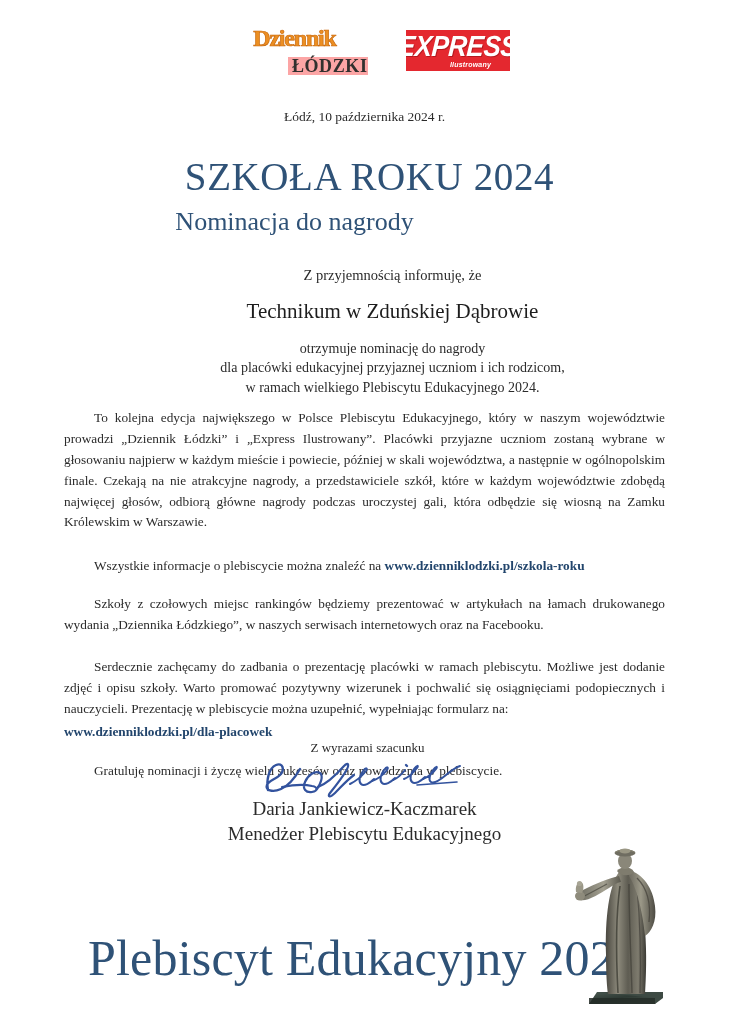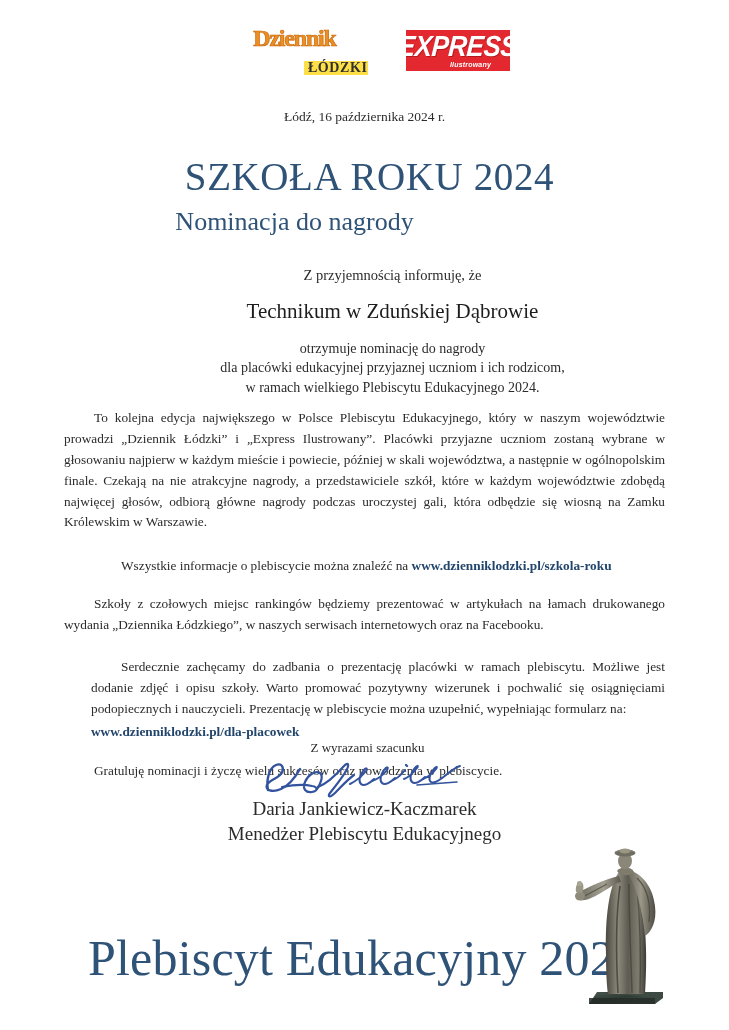--- a/index.html
+++ b/index.html
@@ -55,24 +55,24 @@
     text-align: center;
     padding-left: 2px;
   }
   .logo-dziennik .sub {
     display: block;
     position: absolute;
     right: 0px;
     bottom: -2px;
     font-family: "Liberation Serif", "DejaVu Serif", serif;
     font-weight: 700;
-    font-size: 14px;
+    font-size: 18px;
     letter-spacing: 0.6px;
     color: #32302e;
-    background: #fde047;
+    background: #fca5a5;
     padding-left: 4px;
   }
 
   .logo-express {
     width: 104px;
     height: 41px;
     background: #e4282f;
     position: relative;
     display: flex;
     flex-direction: column;
@@ -173,21 +173,21 @@
   }
   .body-block p {
     margin: 0 0 14px 0;
     font-size: 13.3px;
     line-height: 1.57;
     text-align: justify;
     text-indent: 30px;
     color: #2b2b2b;
     hyphens: none;
   }
-  .body-block p.tight { margin-bottom: 10px; margin-left: 27px; }
+  .body-block p.tight { margin-bottom: 10px; }
 
   .link {
     color: #22456c;
     font-weight: 700;
     text-decoration: none;
     white-space: nowrap;
   }
   .link-line {
     display: block;
     text-indent: 0;
@@ -253,21 +253,21 @@
       <span class="sub">ŁÓDZKI</span>
     </div>
 
     <div class="logo-express">
       <span class="ex-word">EXPRESS</span>
       <span class="ex-sub">Ilustrowany</span>
     </div>
 
   </div>
 
-  <div class="date-line">Łódź, 16 października 2024 r.</div>
+  <div class="date-line">Łódź, 10 października 2024 r.</div>
 
   <div class="main-title">SZKOŁA ROKU 2024</div>
   <div class="sub-title">Nominacja do nagrody</div>
 
   <div class="intro">
     <div class="lead">Z przyjemnością informuję, że</div>
     <div class="school">Technikum w Zduńskiej Dąbrowie</div>
     <div class="award">
       <div>otrzymuje nominację do nagrody</div>
       <div>dla placówki edukacyjnej przyjaznej uczniom i ich rodzicom,</div>

